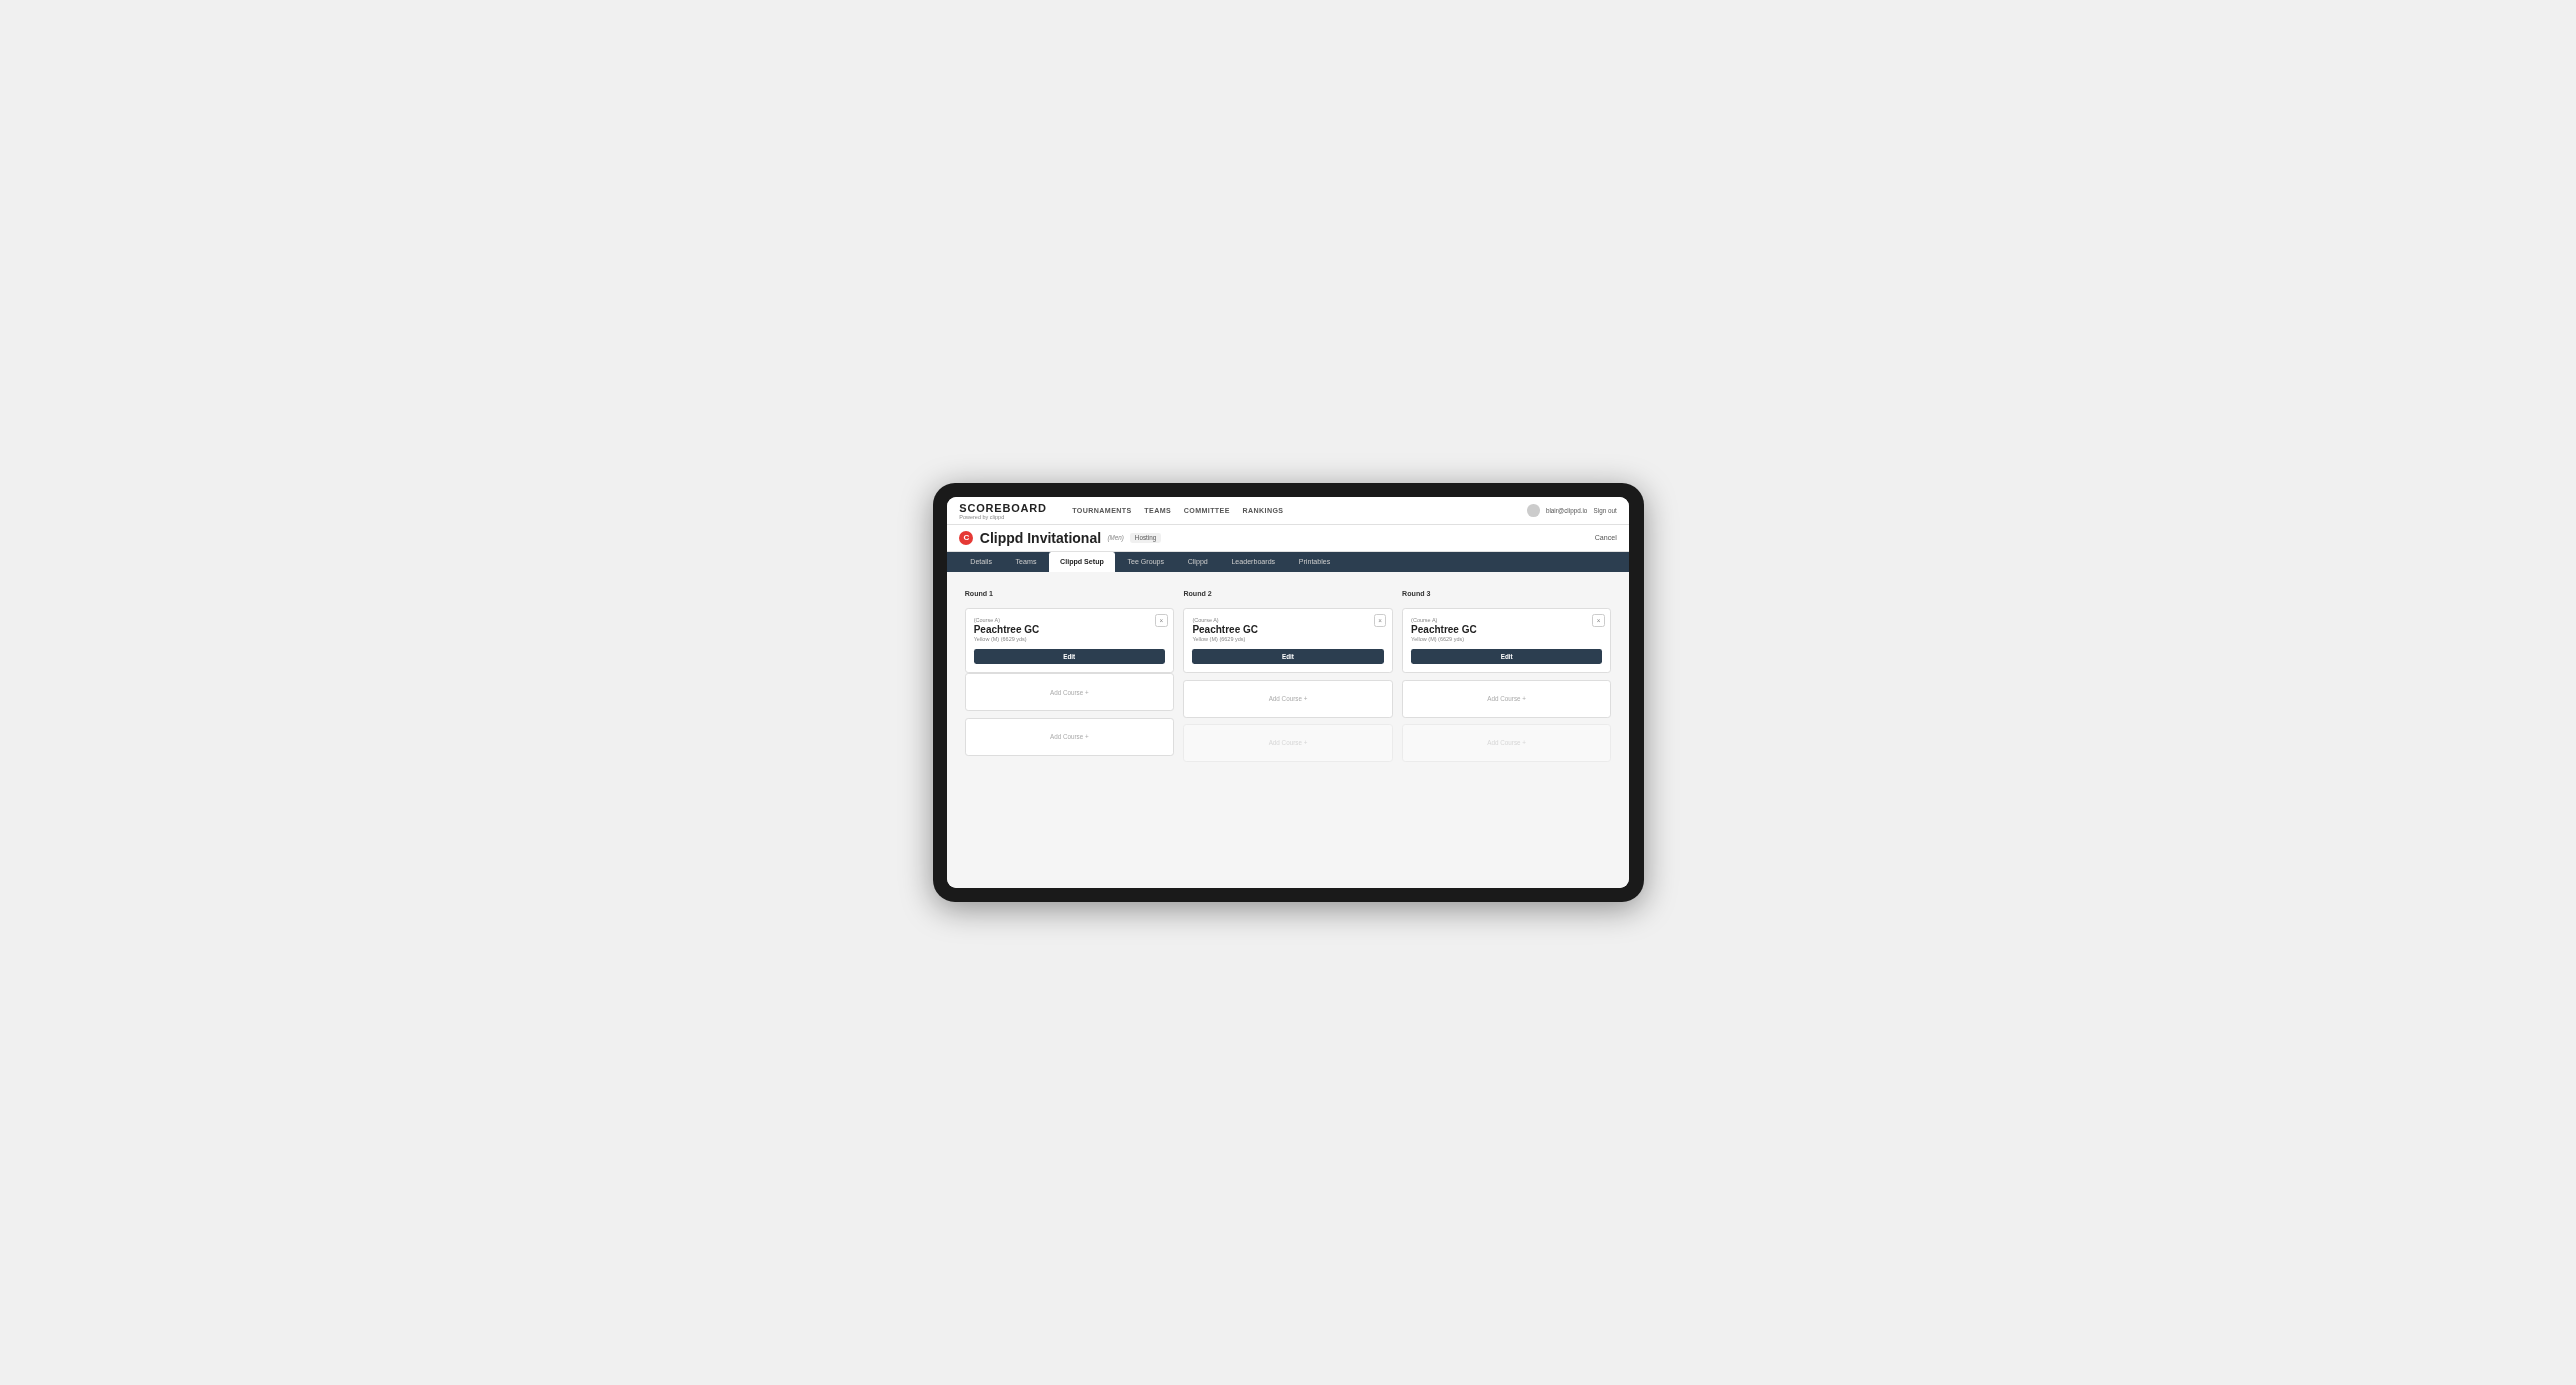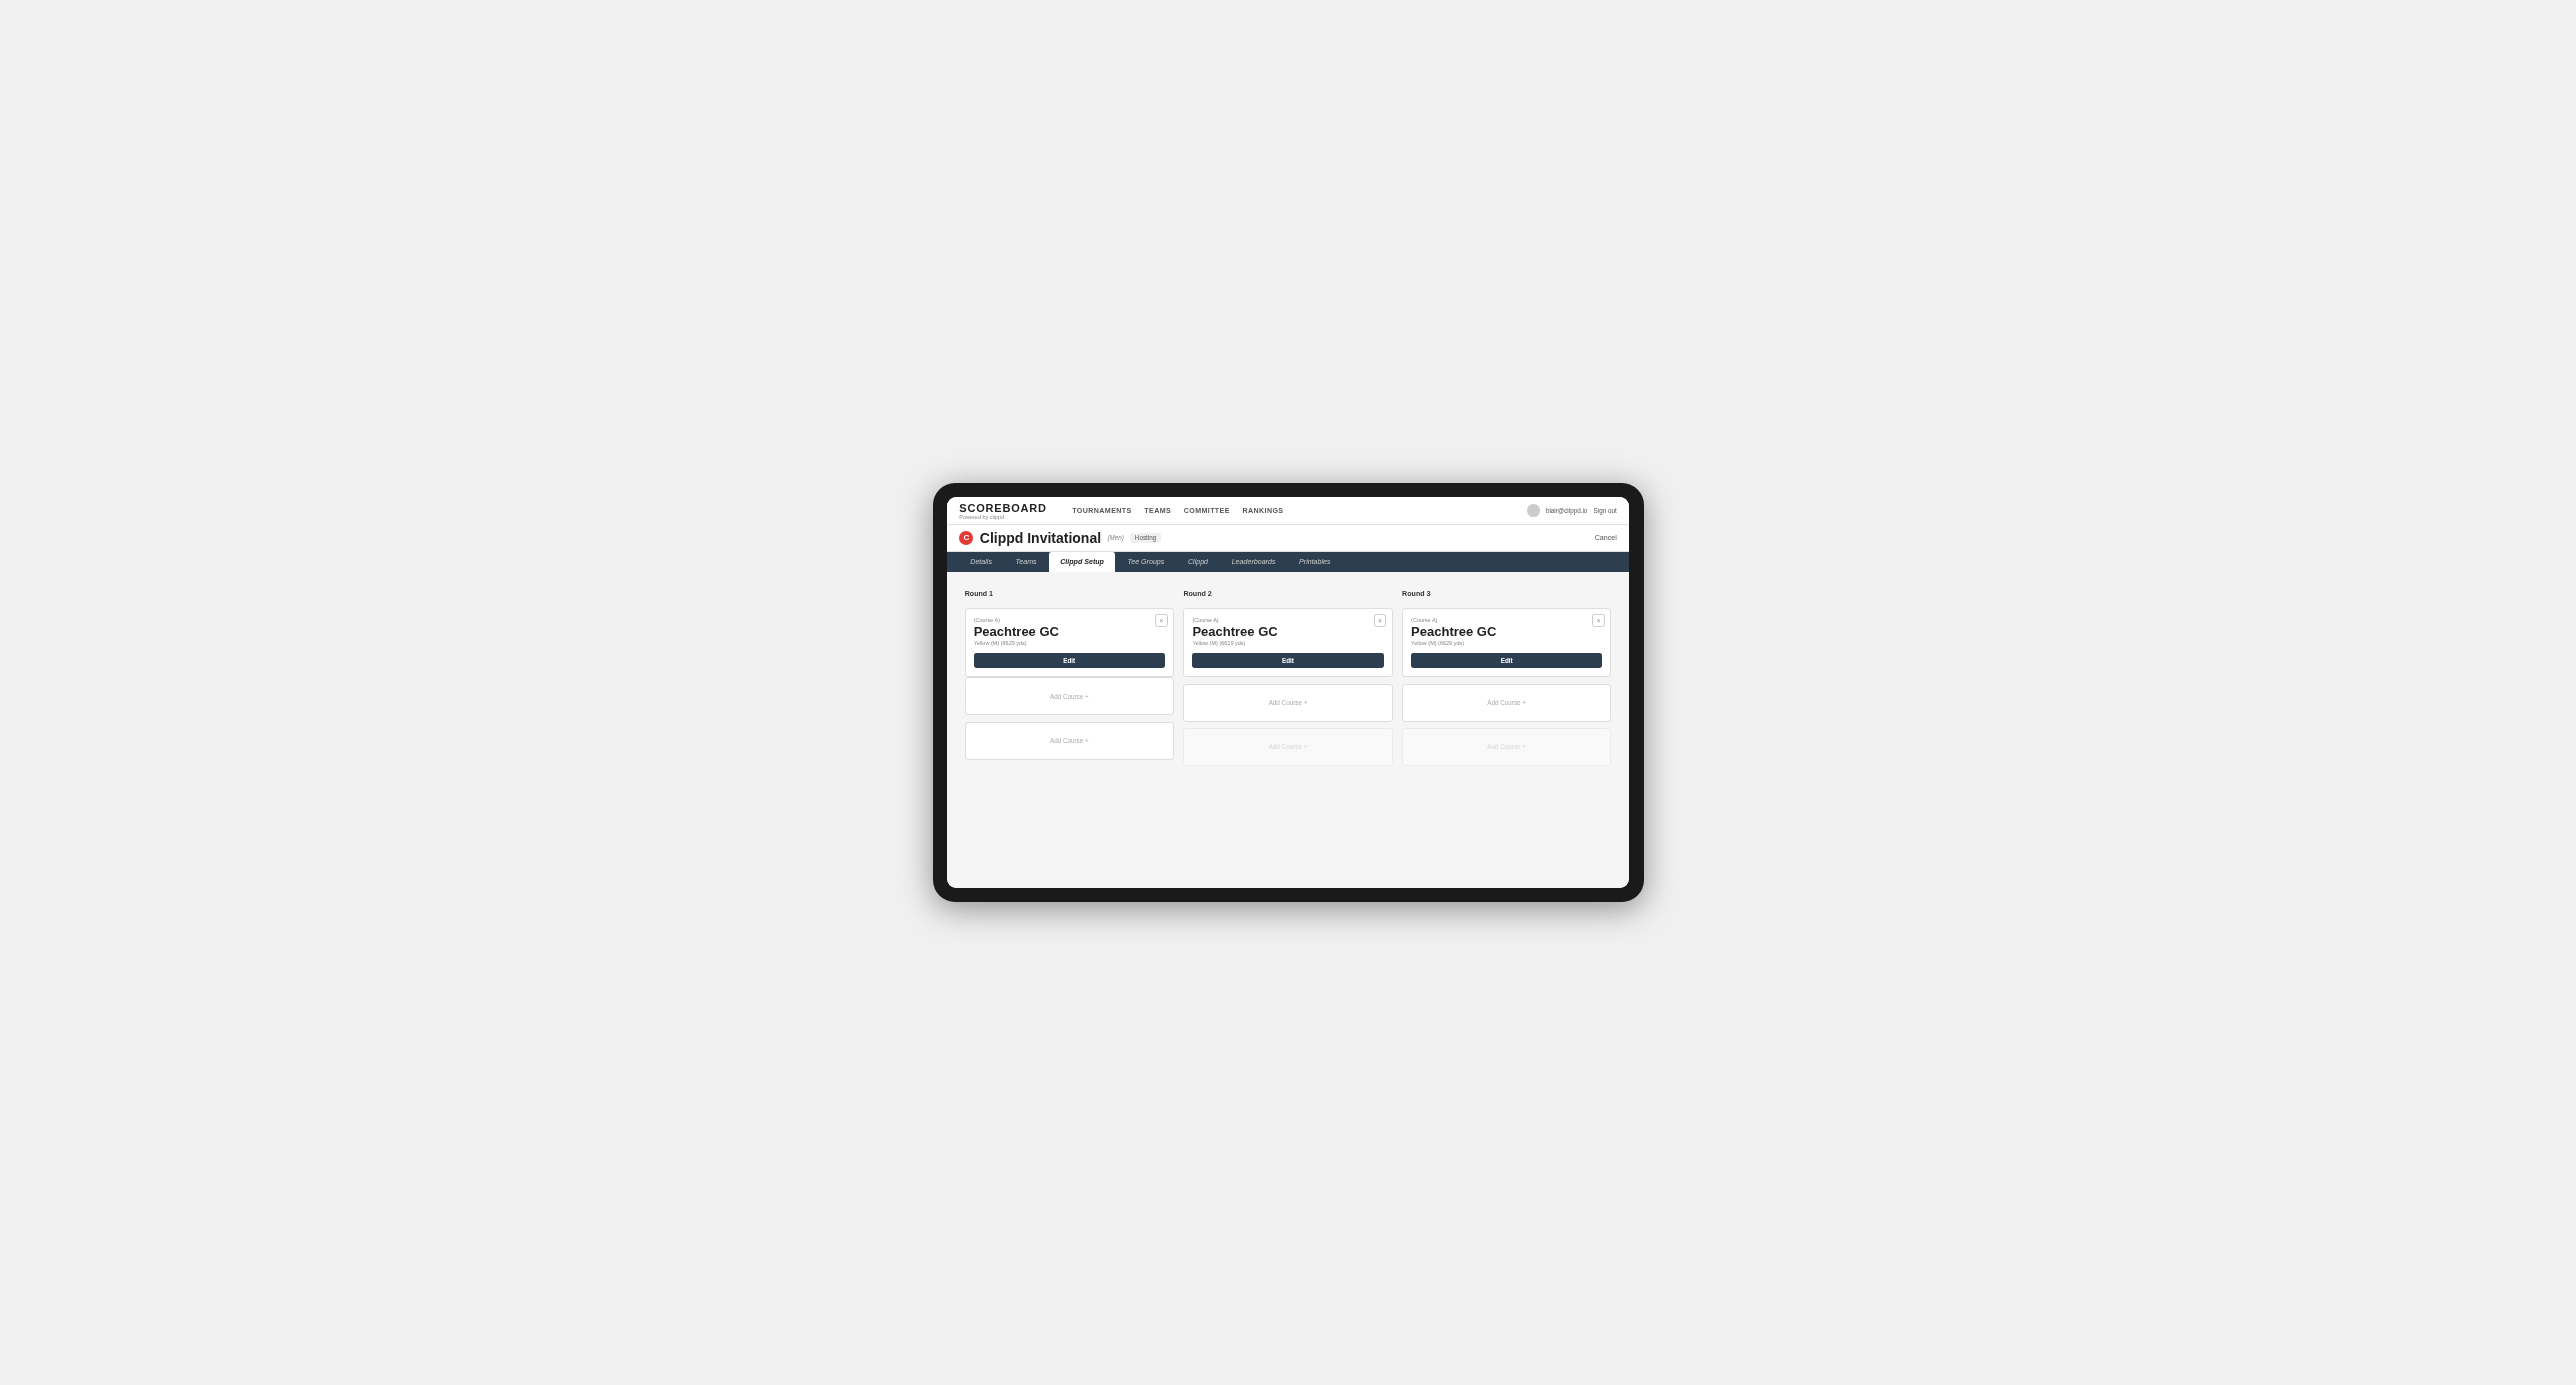--- a/index.html
+++ b/index.html
@@ -169,21 +169,20 @@
       display: flex;
       gap: 1.6px;
     }
 
     .tab {
       font-size: 7.1px;
       color: #ccc;
       padding: 6.3px 11px;
       cursor: pointer;
       font-weight: 500;
-      font-style: italic;
     }
 
     .tab.active {
       background: #fff;
       color: #222;
       font-weight: 700;
       border-radius: 2.4px 2.4px 0 0;
     }
 
     
@@ -219,21 +218,21 @@
       padding: 8px;
     }
 
     .course-label {
       font-size: 5.5px;
       color: #888;
       margin-bottom: 1.6px;
     }
 
     .course-name {
-      font-size: 13px;
+      font-size: 10px;
       font-weight: 700;
       color: #222;
       margin-bottom: 0.8px;
     }
 
     .course-detail {
       font-size: 5.5px;
       color: #888;
       margin-bottom: 6.3px;
     }

